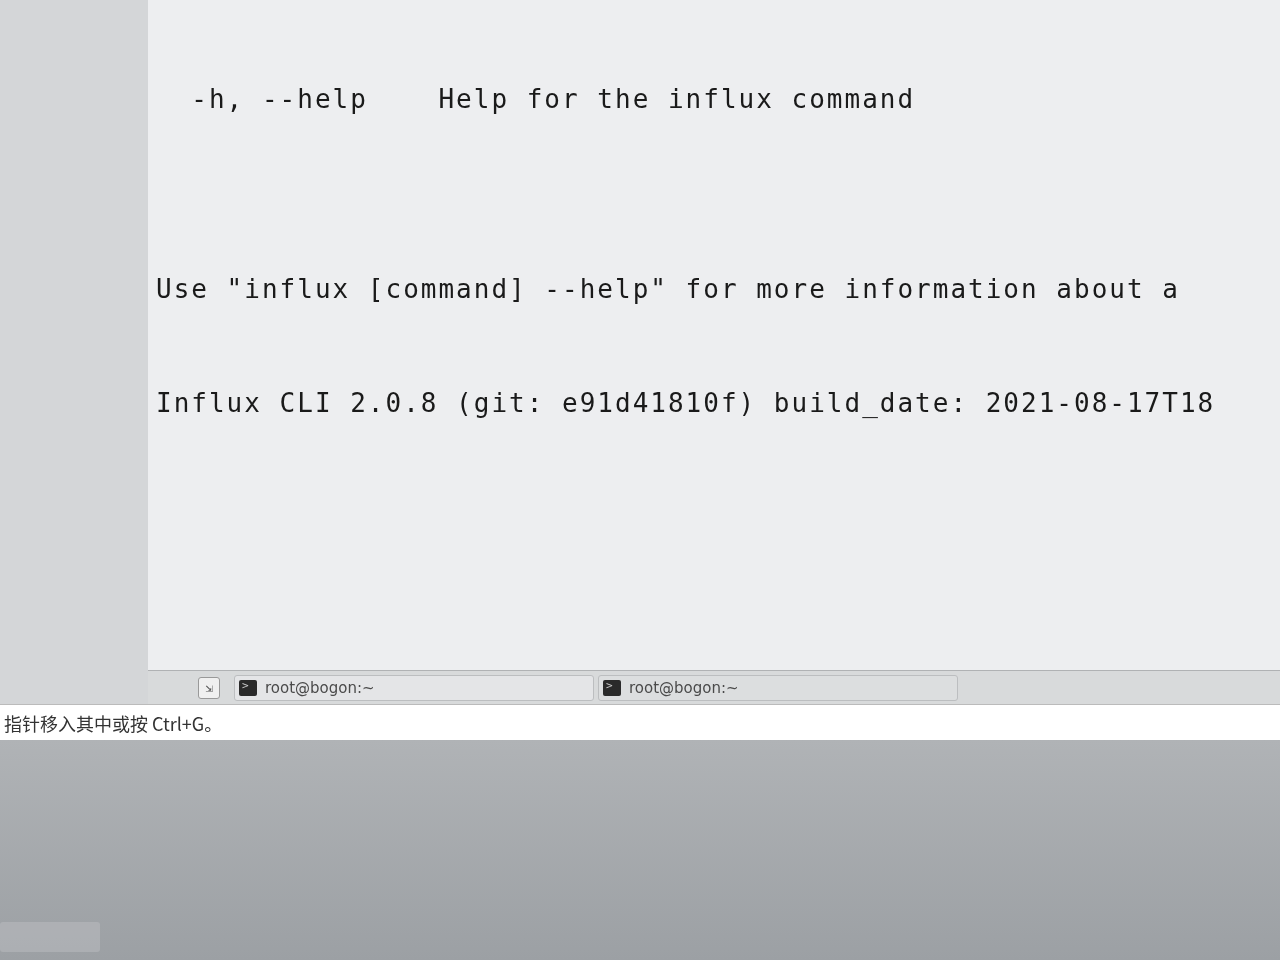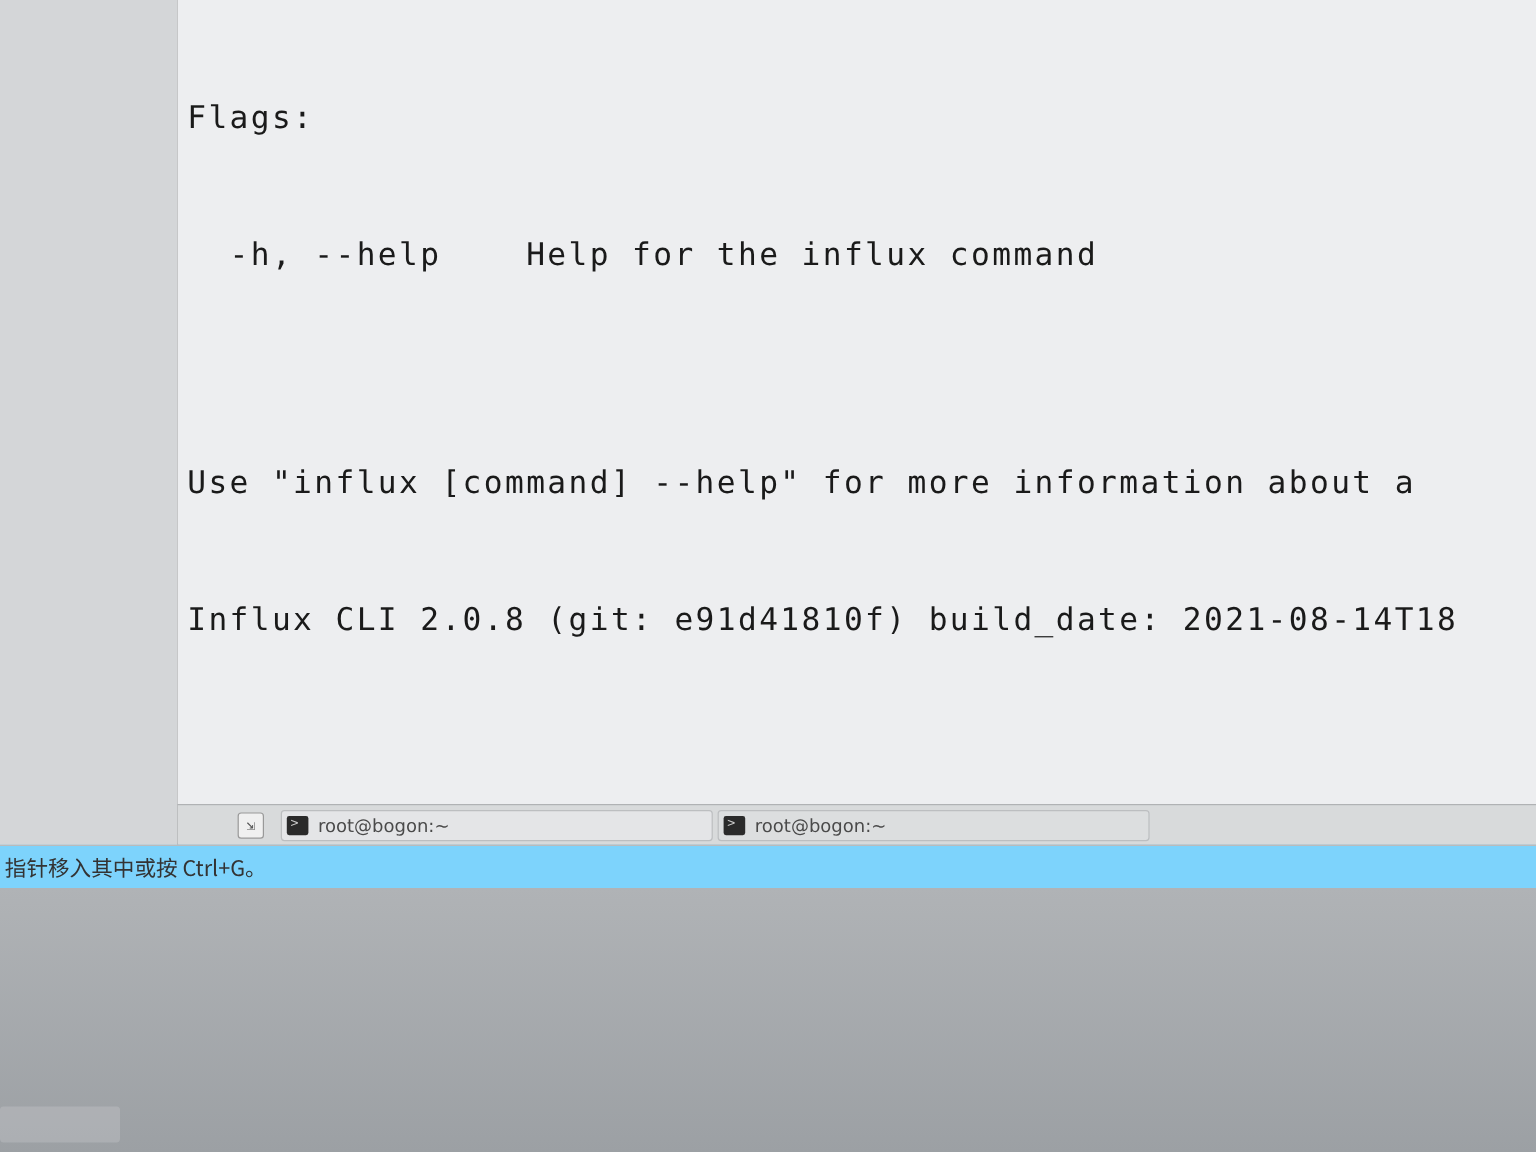--- a/index.html
+++ b/index.html
@@ -106,21 +106,21 @@
       color: #ccc;
       font-size: 11px;
       font-family: monospace;
     }
     .status-bar {
       position: absolute;
       left: 0;
       top: 704px;
       width: 1280px;
       height: 36px;
-      background: #7dd3fc;
+      background: #ffffff;
       border-top: 1px solid #bbb;
       display: flex;
       align-items: center;
       padding-left: 4px;
       font-family: "Microsoft YaHei", "Noto Sans CJK SC", sans-serif;
       font-size: 18px;
       color: #333;
     }
     .below-area {
       position: absolute;
@@ -142,25 +142,24 @@
     }
   </style>
 </head>
 <body>
 
 <div class="outer-frame"></div>
 
 <div class="vm-window"></div>
 
 <div class="terminal-area">
-  <div class="line">Flags:</div>
   <div class="line">  -h, --help    Help for the influx command</div>
   <div class="line"></div>
   <div class="line">Use "influx [command] --help" for more information about a </div>
-  <div class="line">Influx CLI 2.0.8 (git: e91d41810f) build_date: 2021-08-14T18</div>
+  <div class="line">Influx CLI 2.0.8 (git: e91d41810f) build_date: 2021-08-17T18</div>
   
   
   
   
   
   
   
   
   
   

